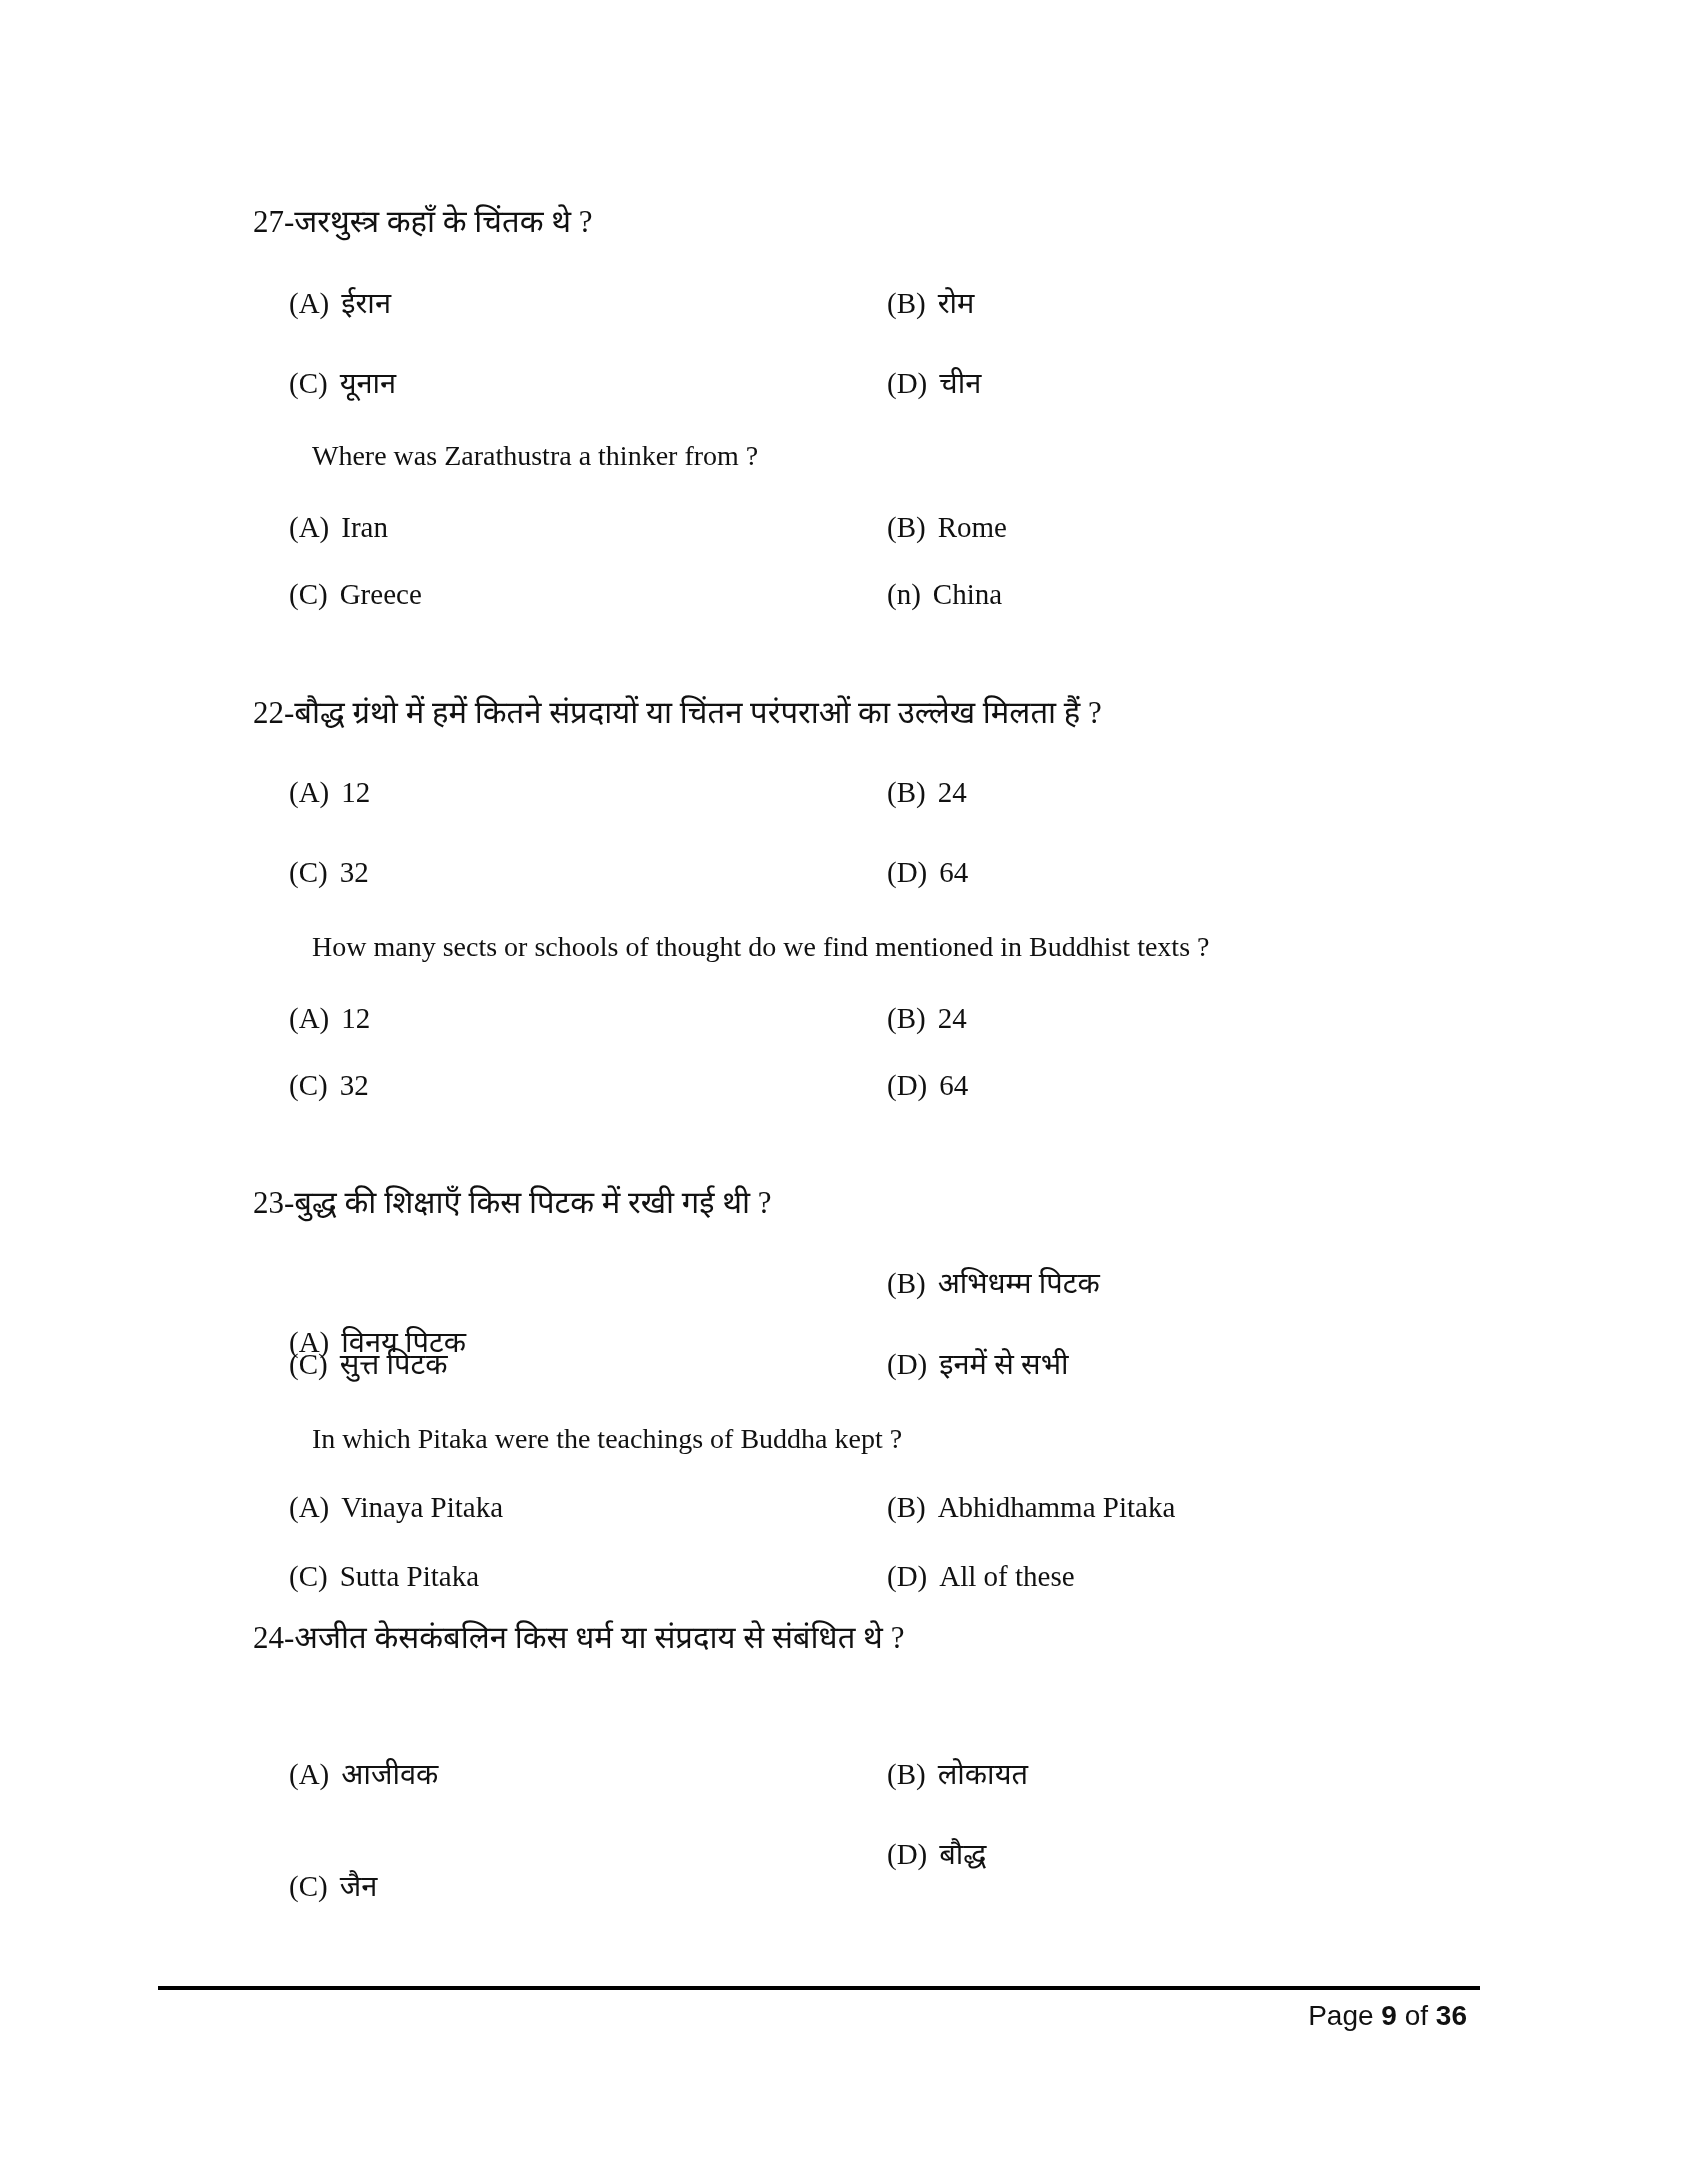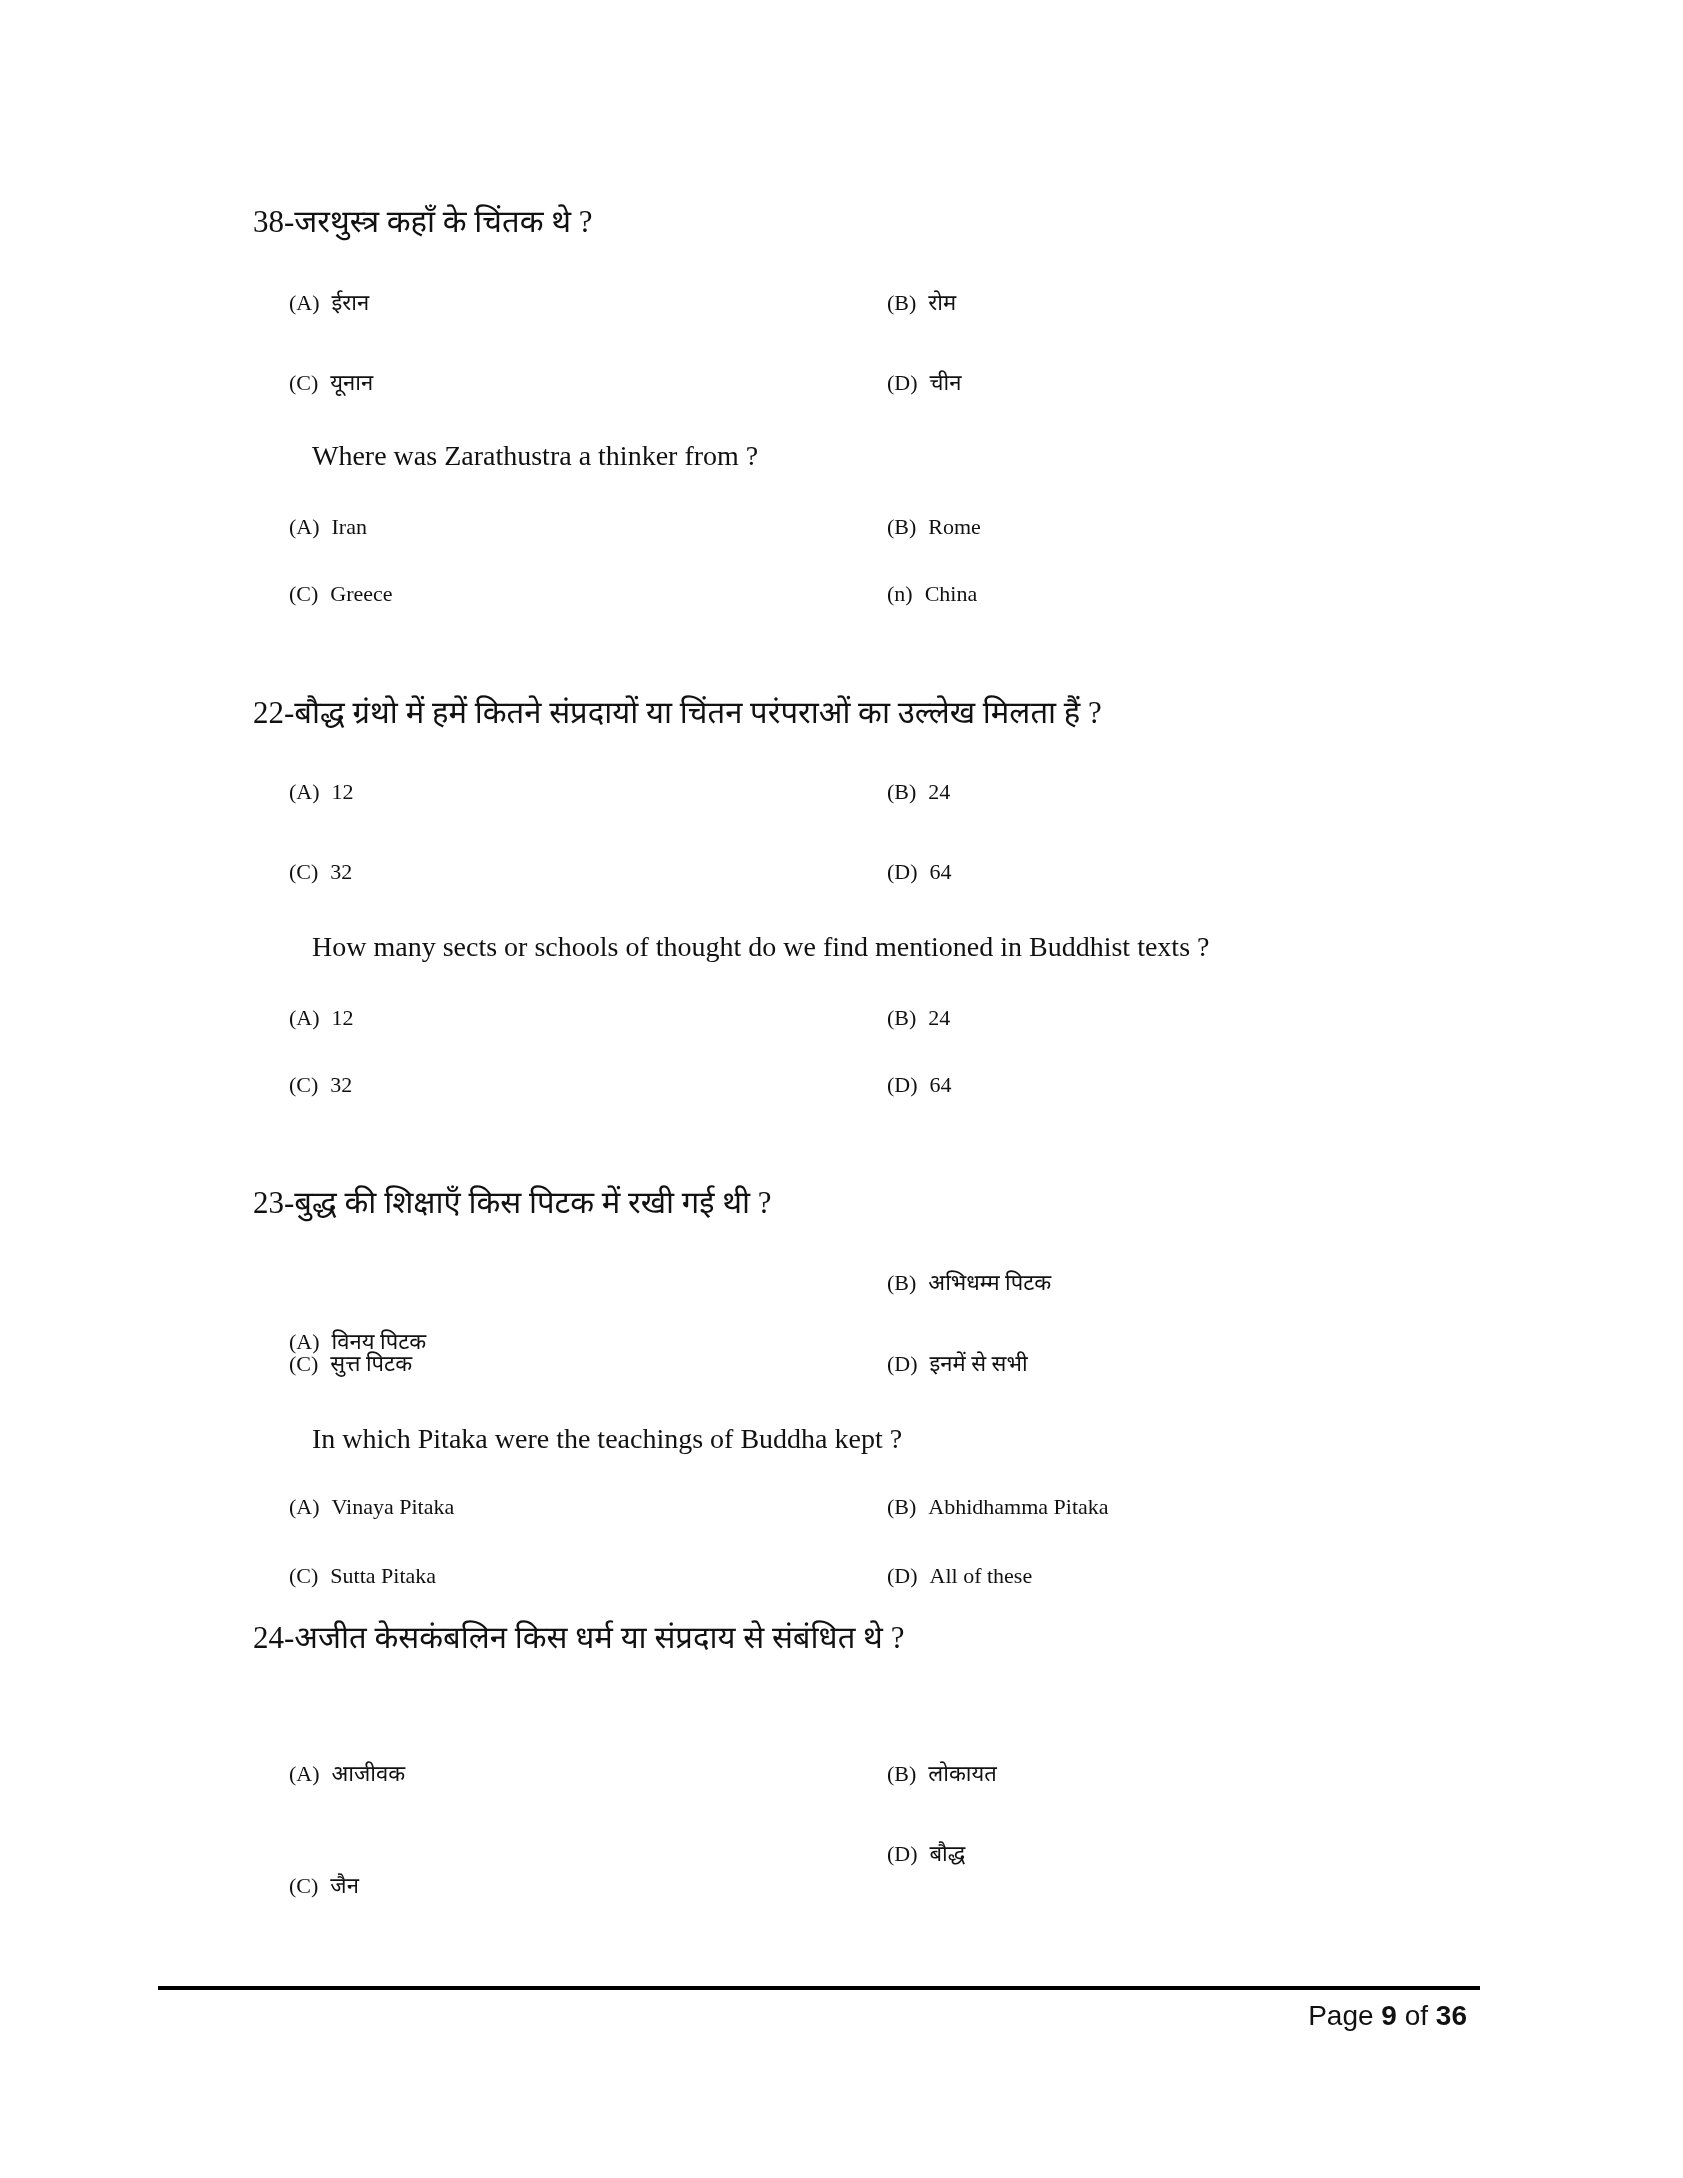--- a/index.html
+++ b/index.html
@@ -1,32 +1,32 @@
 <!DOCTYPE html>
 <html><head>
 <meta charset="utf-8">
 <style>
   html, body { margin:0; padding:0; background:#ffffff; }
   body { width:1683px; height:2178px; position:relative; overflow:hidden; color:#111; }
   .line { position:absolute; white-space:nowrap; transform:translateY(-50%); }
   .q { font-family:"Liberation Serif", serif; font-size:31px; left:253px; }
-  .opt { font-family:"Liberation Serif", serif; font-size:22px; }
+  .opt { font-family:"Liberation Serif", serif; font-size:29px; }
   .eng { font-family:"Liberation Serif", serif; font-size:28px; left:289px;margin-left:23px; }
   .colA { left:289px; }
   .colB { left:887px; }
   .lbl { margin-right:12px; }
   .rule { position:absolute; left:158px; width:1322px; top:1986px; height:4px; background:#000; }
   .footer { position:absolute; right:216px; top:2000px; font-family:"Liberation Sans", sans-serif; font-size:28px; color:#111; }
   .footer b { font-weight:bold; }
 </style>
 </head>
 <body>
 
 <div class="line q" style="top:220px">
-  <span>38-</span><span>जरथुस्त्र कहाँ के चिंतक थे ?</span>
+  <span>27-</span><span>जरथुस्त्र कहाँ के चिंतक थे ?</span>
 </div>
 <div class="line opt colA" style="top:301px"><span class="lbl">(A)</span><span>ईरान</span></div>
 <div class="line opt colB" style="top:301px"><span class="lbl">(B)</span><span>रोम</span></div>
 <div class="line opt colA" style="top:381px"><span class="lbl">(C)</span><span>यूनान</span></div>
 <div class="line opt colB" style="top:381px"><span class="lbl">(D)</span><span>चीन</span></div>
 <div class="line eng" style="top:456px">Where was Zarathustra a thinker from ?</div>
 <div class="line opt colA" style="top:527px"><span class="lbl">(A)</span><span>Iran</span></div>
 <div class="line opt colB" style="top:527px"><span class="lbl">(B)</span><span>Rome</span></div>
 <div class="line opt colA" style="top:594px"><span class="lbl">(C)</span><span>Greece</span></div>
 <div class="line opt colB" style="top:594px"><span class="lbl">(n)</span><span>China</span></div>

